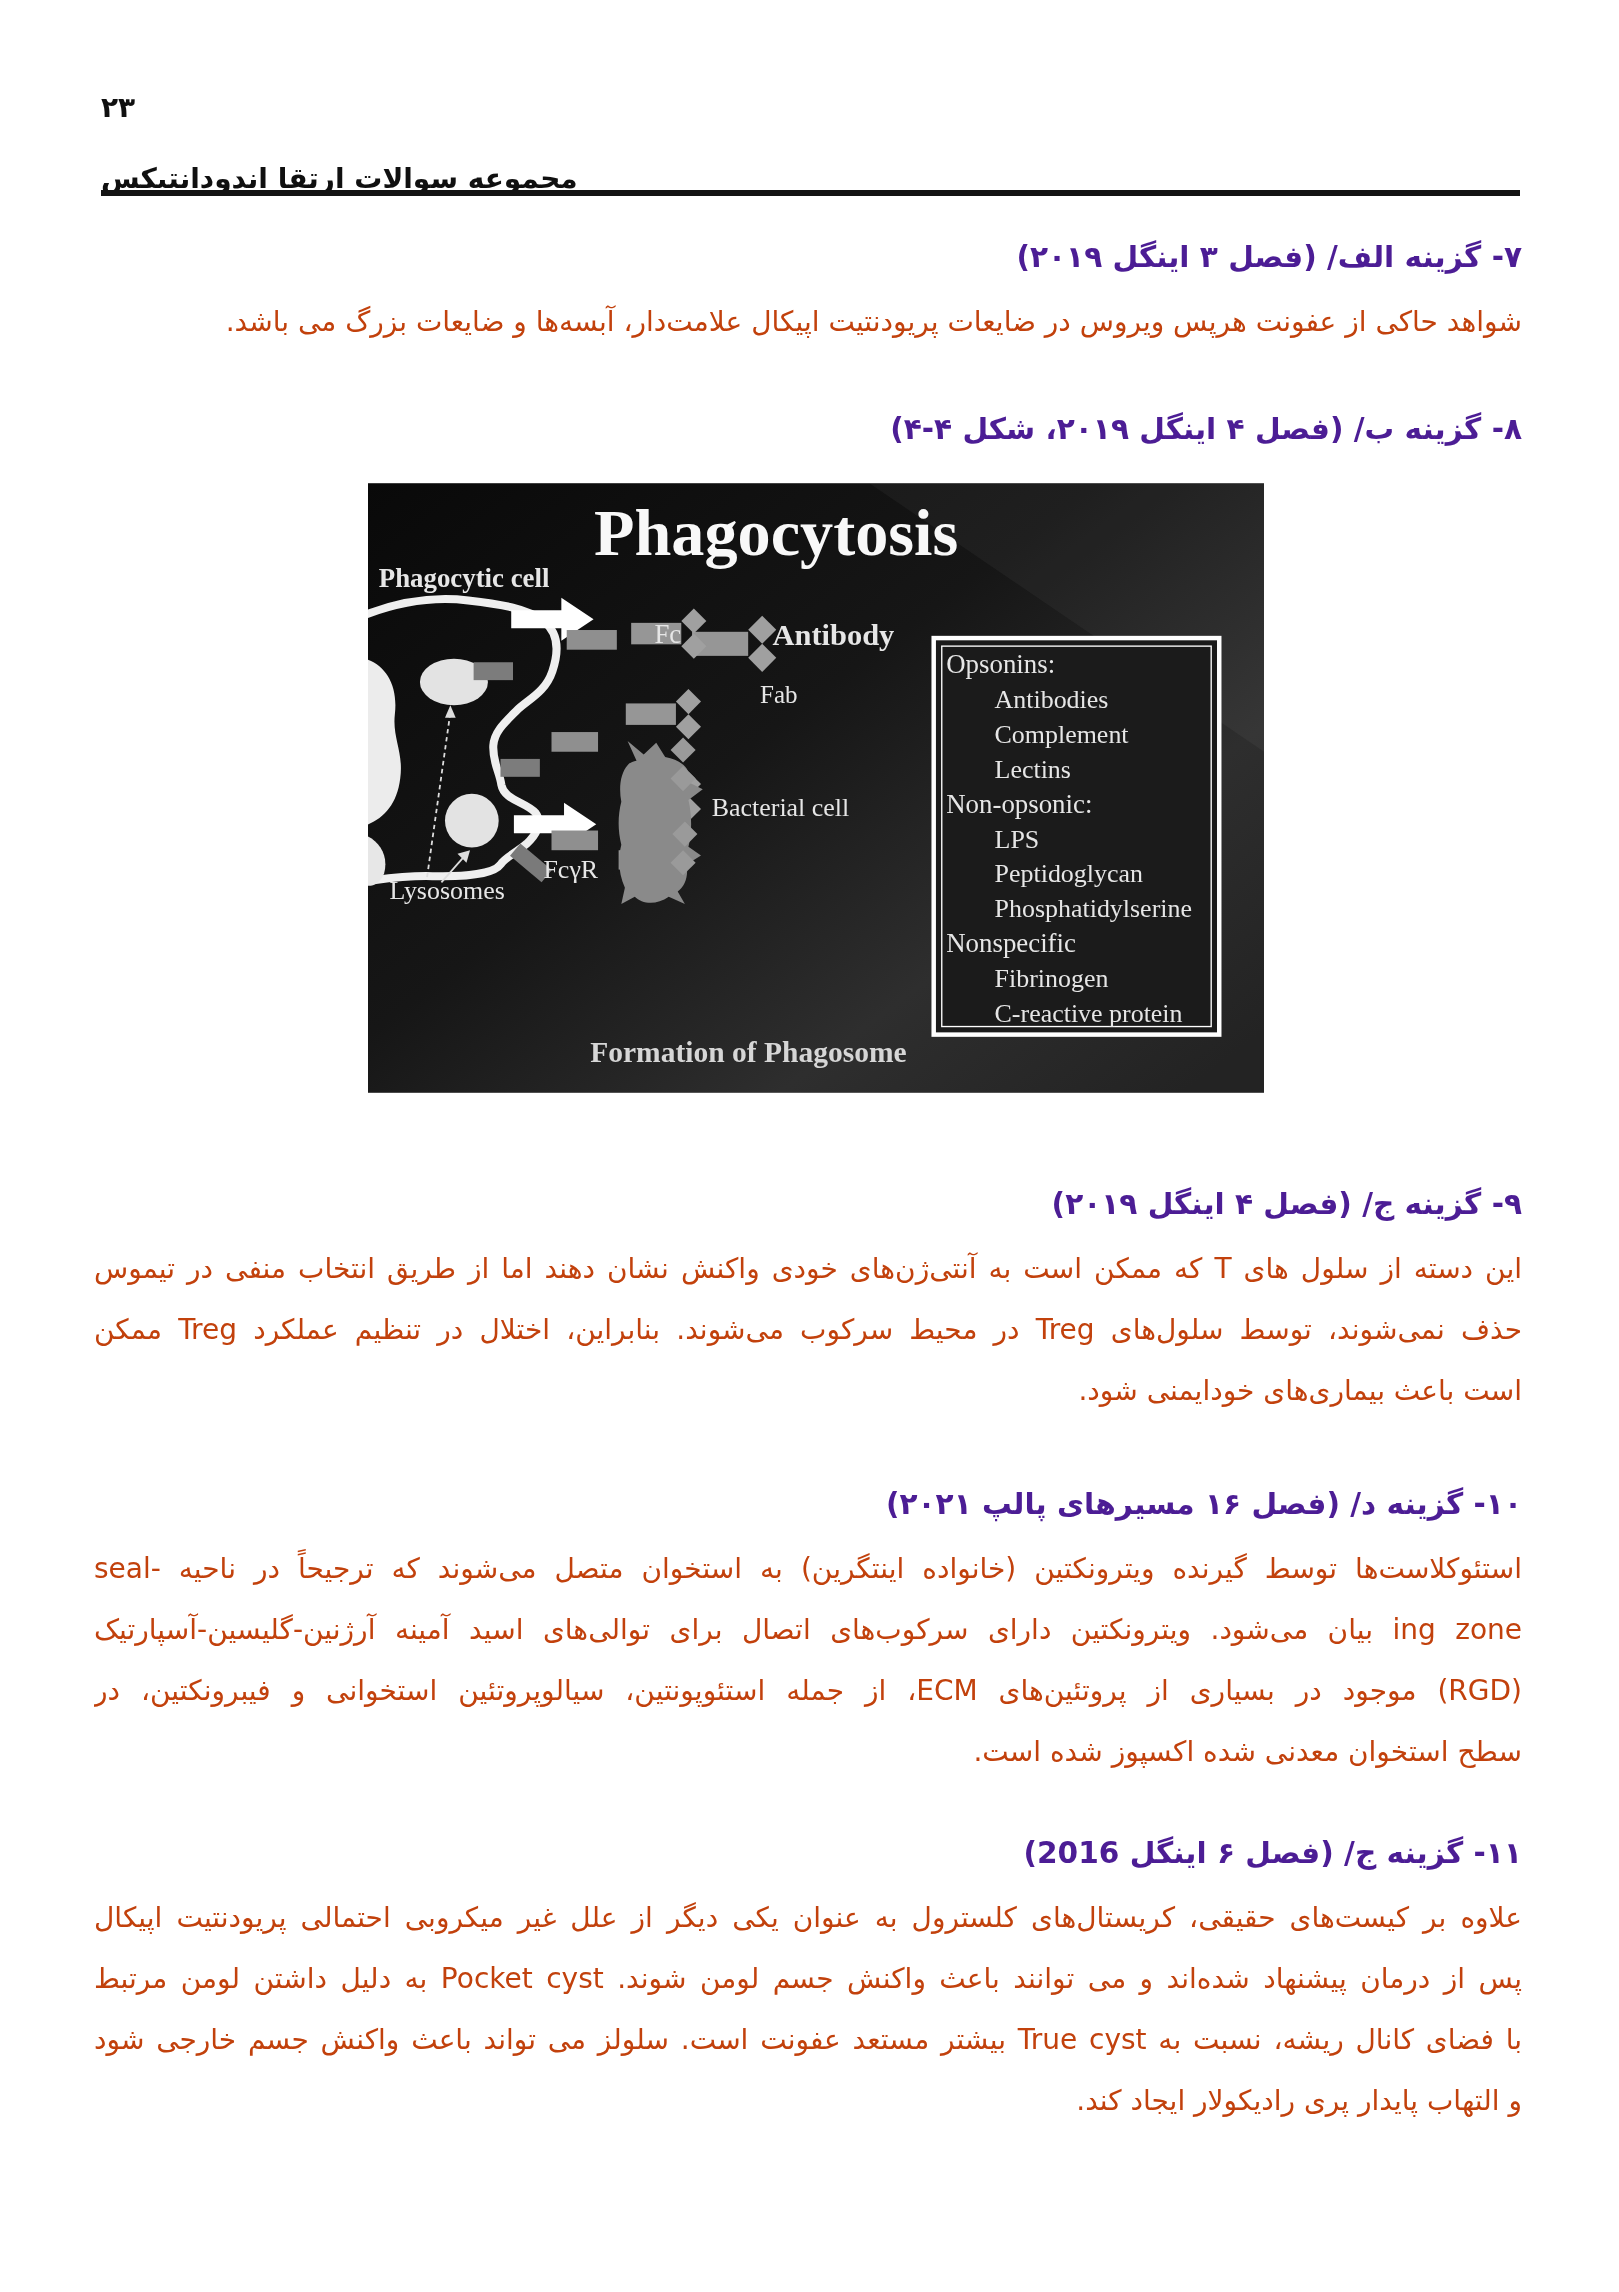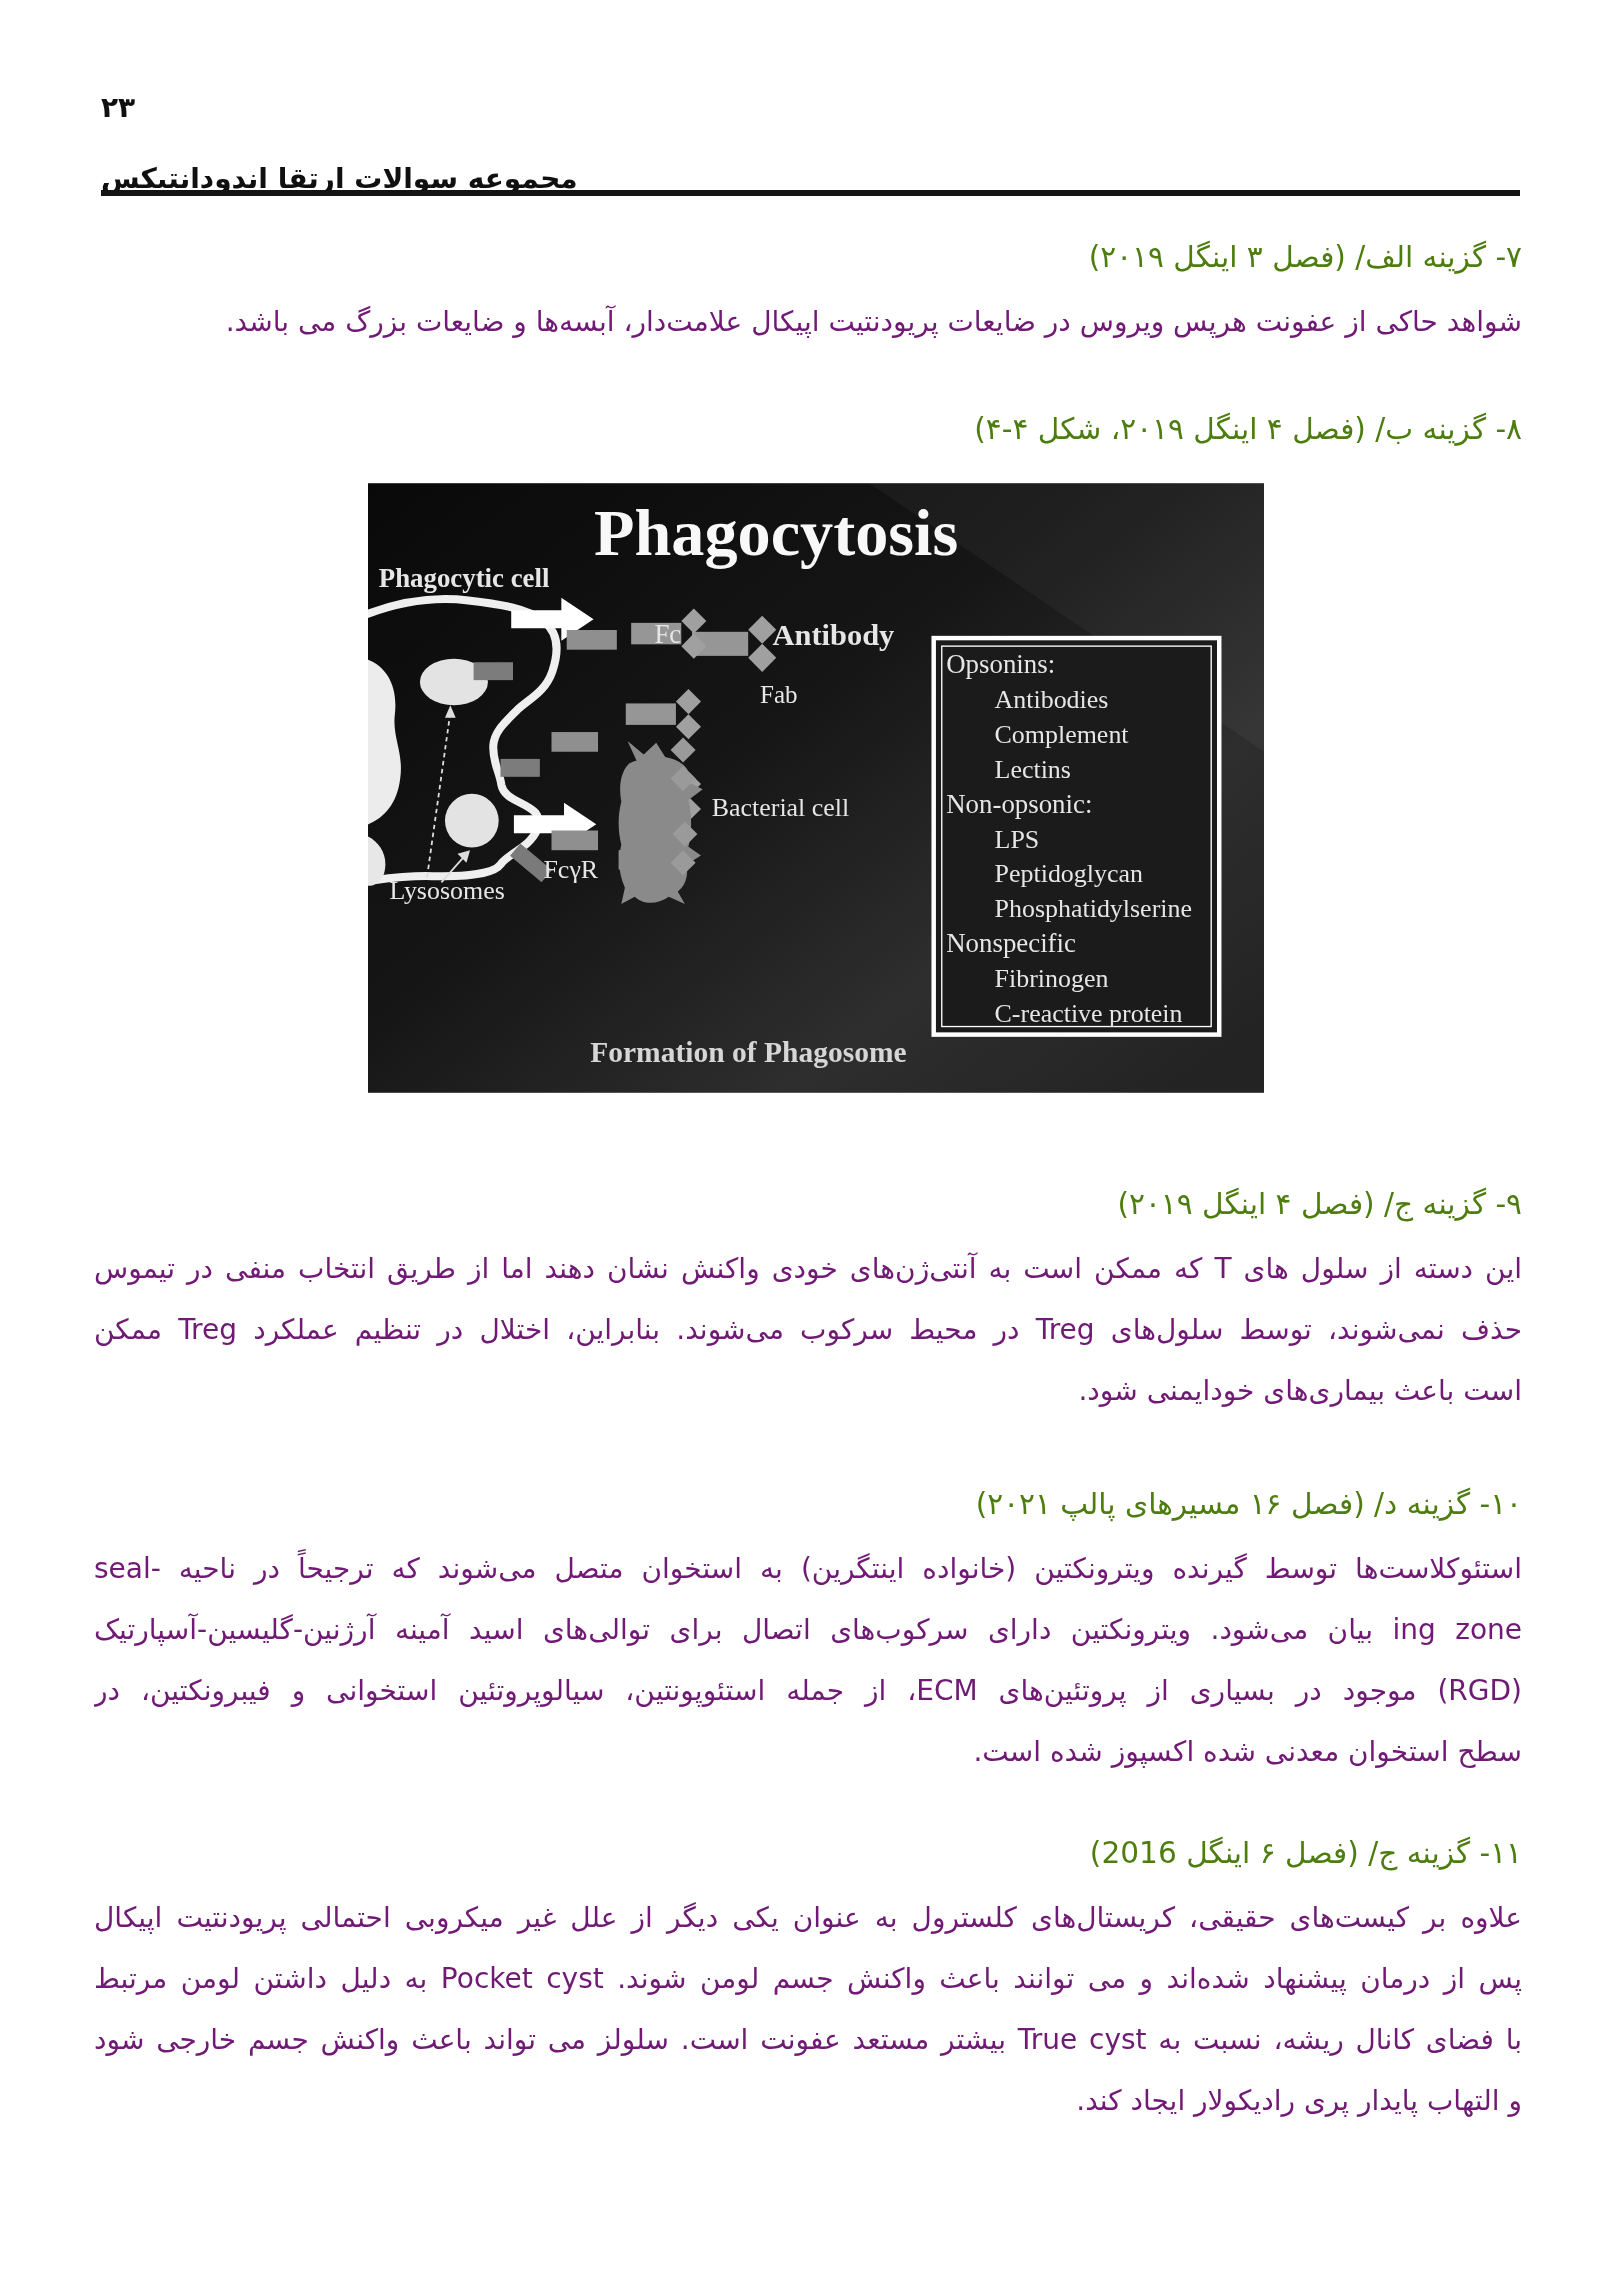--- a/index.html
+++ b/index.html
@@ -5,22 +5,22 @@
   html,body{margin:0;padding:0;background:#ffffff;}
   body{width:1619px;height:2293px;position:relative;font-family:"DejaVu Sans",sans-serif;color:#141414;}
 
   
   .hdr{position:absolute;top:91px;left:101px;direction:ltr;display:flex;align-items:baseline;gap:38px;
        font-weight:bold;font-size:28px;color:#101010;flex-direction:column;}
   .rule{position:absolute;top:190px;left:101px;width:1419px;height:6.3px;background:#141414;}
 
   
   .section{position:absolute;left:94px;width:1428px;direction:rtl;}
-  .h{font-size:29.6px;font-weight:normal;line-height:43px;text-align:right;margin:0 0 11.6px 0;color:#4d7c0f;}
-  .bl{font-size:28px;line-height:61px;height:61px;overflow:hidden;text-align:justify;text-align-last:justify;color:#701a75;}
+  .h{font-size:29.6px;font-weight:bold;line-height:43px;text-align:right;margin:0 0 11.6px 0;color:#4c1d95;}
+  .bl{font-size:28px;line-height:61px;height:61px;overflow:hidden;text-align:justify;text-align-last:justify;color:#c2410c;}
   .bl.end{text-align-last:auto;}
 
   
   .fig{position:absolute;left:368px;top:483px;width:896px;height:610px;}
   .fig svg{display:block;}
   .ft{font-family:"Liberation Serif","DejaVu Serif",serif;fill:#e6e6e6;}
   .ft.b{font-weight:bold;}
   .ft.title{fill:#f8f8f8;font-weight:bold;}
   .ft.dim{fill:#d6d6d6;}
 </style>

